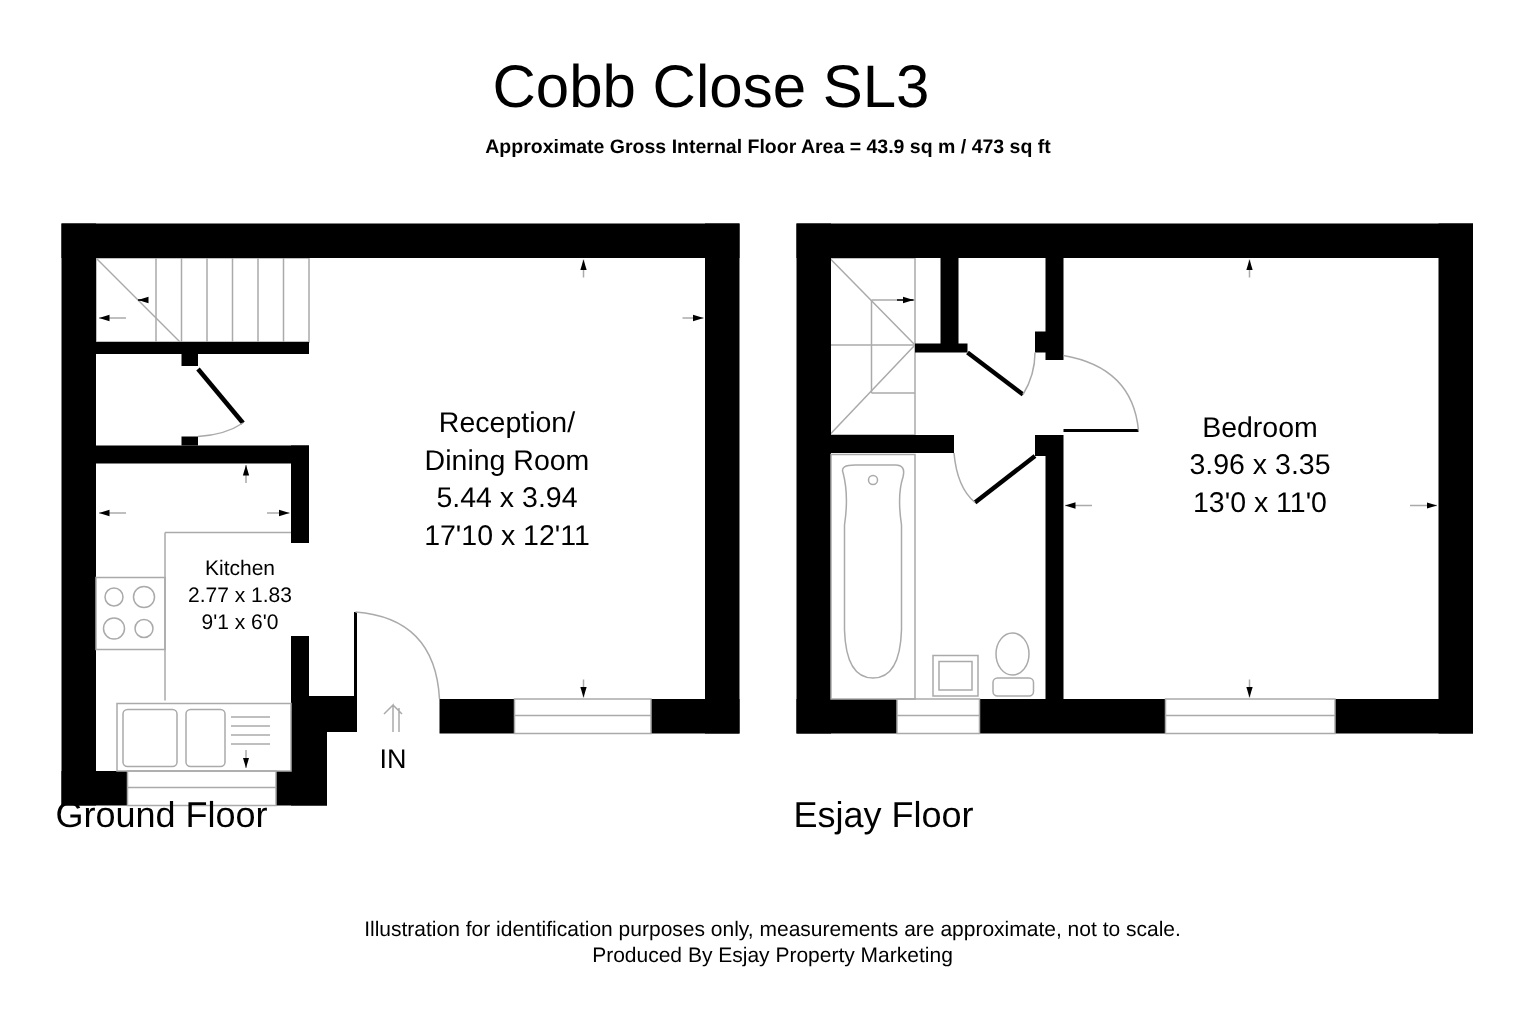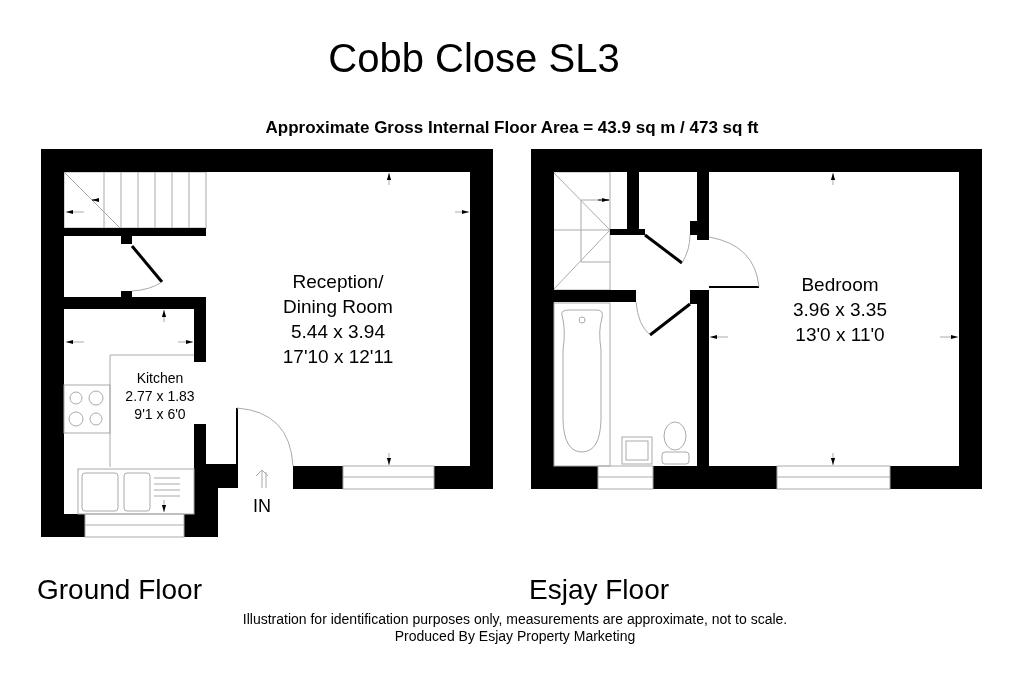--- a/index.html
+++ b/index.html
@@ -1,19 +1,19 @@
 <!DOCTYPE html>
 <html><head>
 <meta charset="utf-8">
 <style>
   html,body{margin:0;padding:0;background:#fff;}
   body{width:1024px;height:680px;position:relative;overflow:hidden;font-family:"Liberation Sans",sans-serif;color:#000;}
   .title{position:absolute;left:0;width:948px;top:36px;text-align:center;font-size:40px;}
-  .subtitle{position:absolute;left:0;width:1024px;top:90px;text-align:center;font-size:17px;font-weight:bold;margin-top:28px;}
-  .floor-label{position:absolute;top:574px;font-size:28px;}
+  .subtitle{position:absolute;left:0;width:1024px;top:90px;text-align:center;font-size:13px;font-weight:bold;}
+  .floor-label{position:absolute;top:530px;font-size:24px;}
   .footer{position:absolute;left:0;width:1030px;text-align:center;font-size:14px;}
   svg{position:absolute;left:0;top:0;}
   .lbl{font-family:"Liberation Sans",sans-serif;fill:#000;text-anchor:middle;}
 </style>
 </head>
 <body>
 
 <div class="title">Cobb Close SL3</div>
 <div class="subtitle">Approximate Gross Internal Floor Area = 43.9 sq m / 473 sq ft</div>
 

